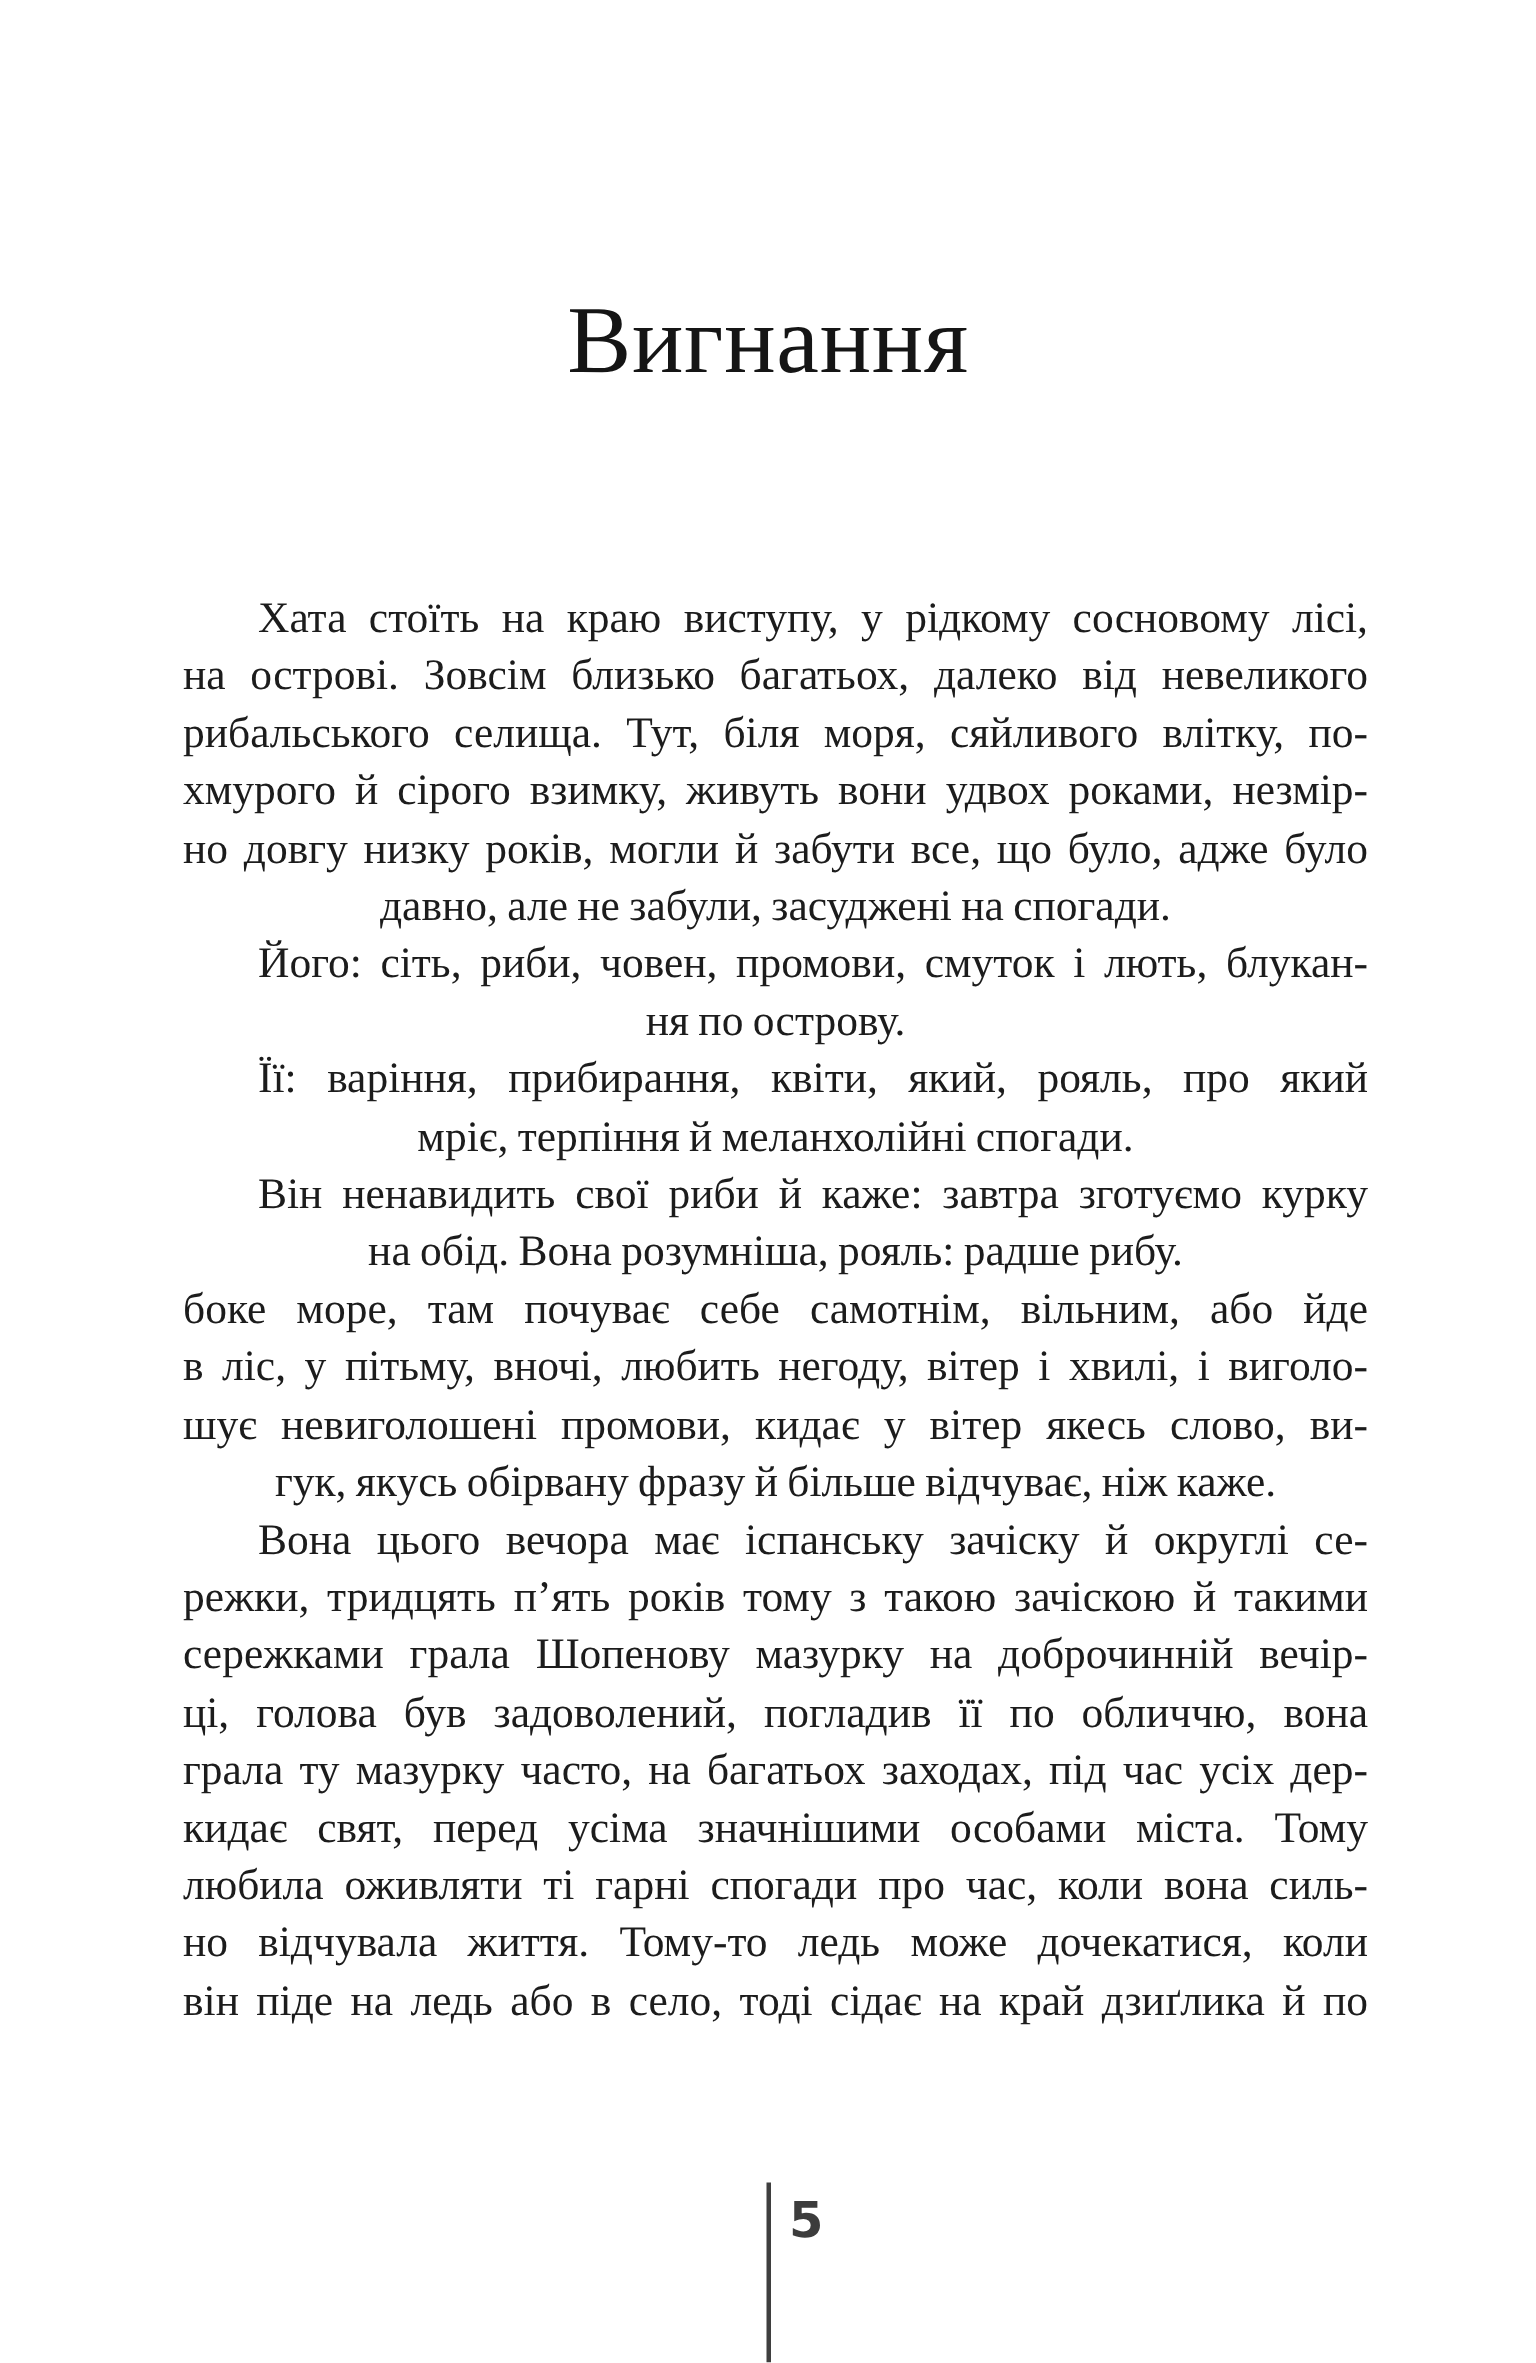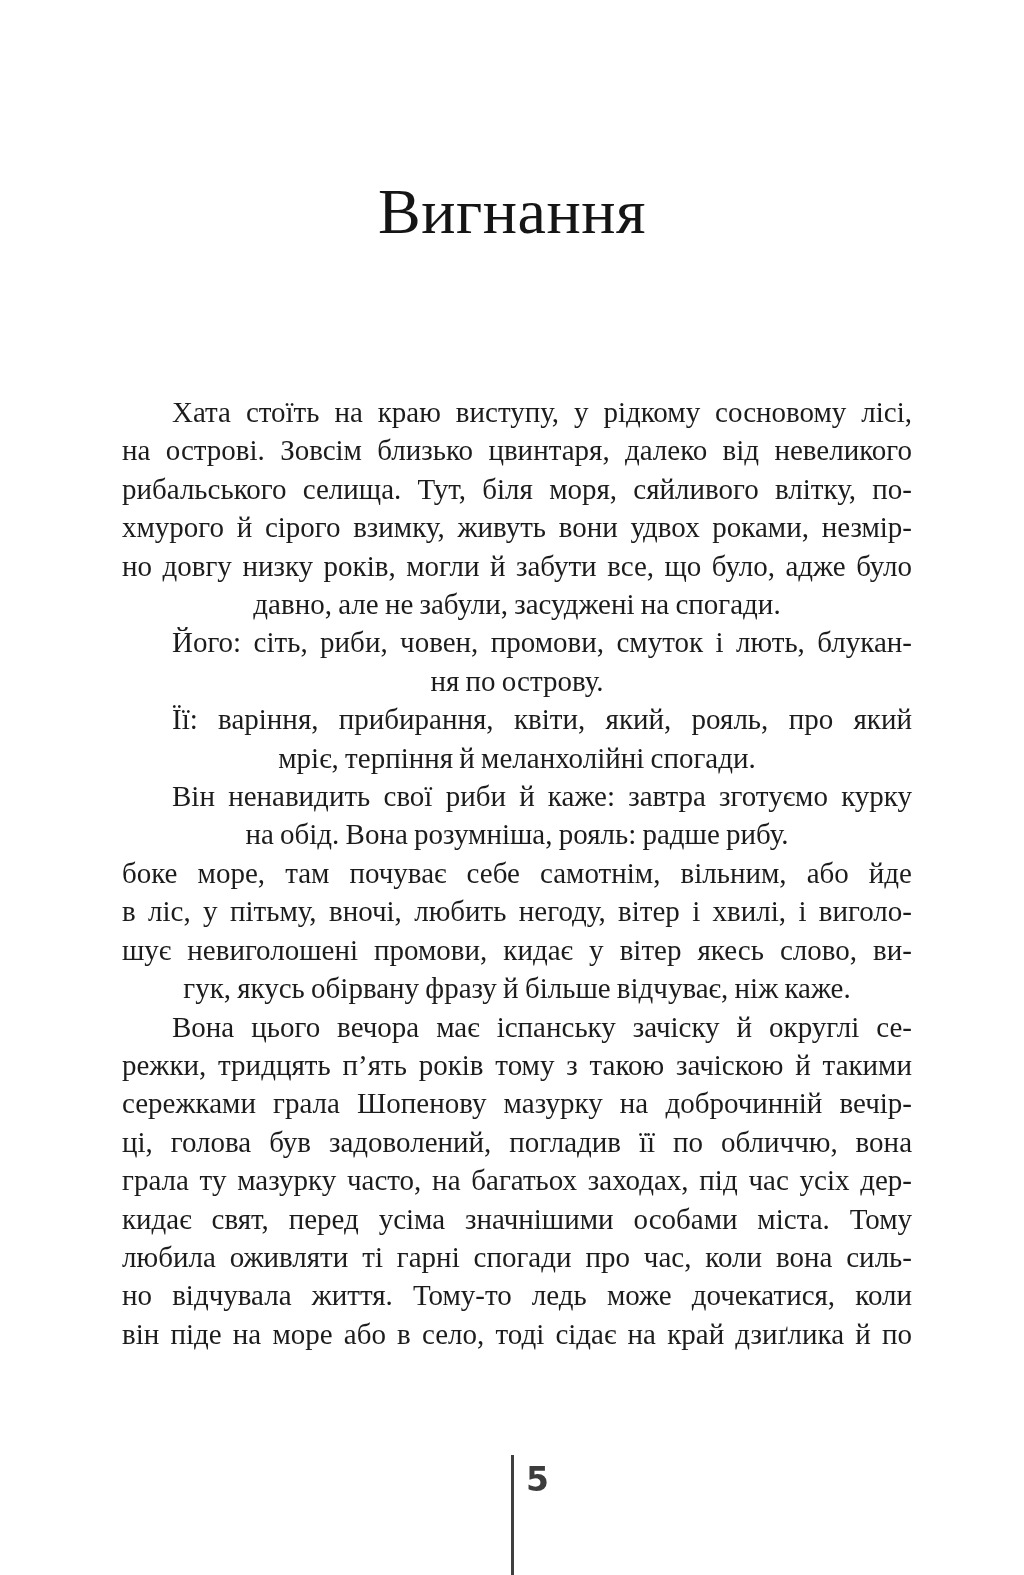--- a/index.html
+++ b/index.html
@@ -7,21 +7,21 @@
     position: relative;
     width: 1024px;
     height: 1575px;
     background: #ffffff;
     font-family: "Liberation Serif", serif;
     color: #1c1c1c;
     overflow: hidden;
   }
   .page-title {
     position: absolute;
-    top: 131px;
+    top: 146px;
     left: 0;
     width: 100%;
     text-align: center;
     font-size: 64px;
     font-weight: 400;
     line-height: 1.2;
     color: #151515;
     letter-spacing: 0.5px;
   }
   .body-text {
@@ -63,21 +63,21 @@
 </style>
 </head>
 <body>
 
 <div class="book-page">
   <h1 class="page-title">Вигнання</h1>
 
   <div class="body-text">
       <div class="paragraph">
         <div class="line first just">Хата стоїть на краю виступу, у рідкому сосновому лісі,</div>
-        <div class="line just">на острові. Зовсім близько цвинтаря, далеко від невеликого</div>
+        <div class="line just">на острові. Зовсім близько багатьох, далеко від невеликого</div>
         <div class="line just">рибальського селища. Тут, біля моря, сяйливого влітку, по-</div>
         <div class="line just">хмурого й сірого взимку, живуть вони удвох роками, незмір-</div>
         <div class="line just">но довгу низку років, могли й забути все, що було, адже було</div>
         <div class="line">давно, але не забули, засуджені на спогади.</div>
       </div>
       <div class="paragraph">
         <div class="line first just">Його: сіть, риби, човен, промови, смуток і лють, блукан-</div>
         <div class="line">ня по острову.</div>
       </div>
       <div class="paragraph">
@@ -96,19 +96,19 @@
       </div>
       <div class="paragraph">
         <div class="line first just">Вона цього вечора має іспанську зачіску й округлі се-</div>
         <div class="line just">режки, тридцять п’ять років тому з такою зачіскою й такими</div>
         <div class="line just">сережками грала Шопенову мазурку на доброчинній вечір-</div>
         <div class="line just">ці, голова був задоволений, погладив її по обличчю, вона</div>
         <div class="line just">грала ту мазурку часто, на багатьох заходах, під час усіх дер-</div>
         <div class="line just">кидає свят, перед усіма значнішими особами міста. Тому</div>
         <div class="line just">любила оживляти ті гарні спогади про час, коли вона силь-</div>
         <div class="line just">но відчувала життя. Тому-то ледь може дочекатися, коли</div>
-        <div class="line just">він піде на море або в село, тоді сідає на край дзиґлика й по</div>
+        <div class="line just">він піде на ледь або в село, тоді сідає на край дзиґлика й по</div>
       </div>
     </div>
 
   <div class="footer-rule"></div>
   <div class="page-number">5</div>
 </div>
 
 </body></html>

